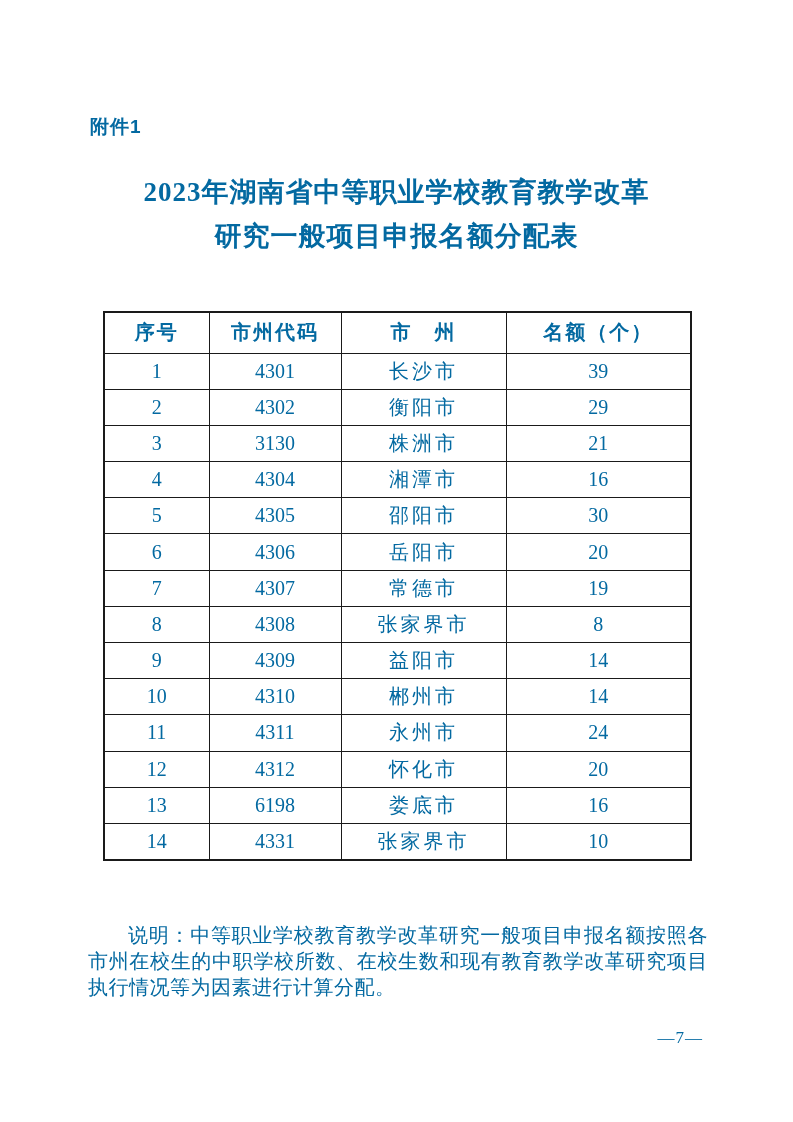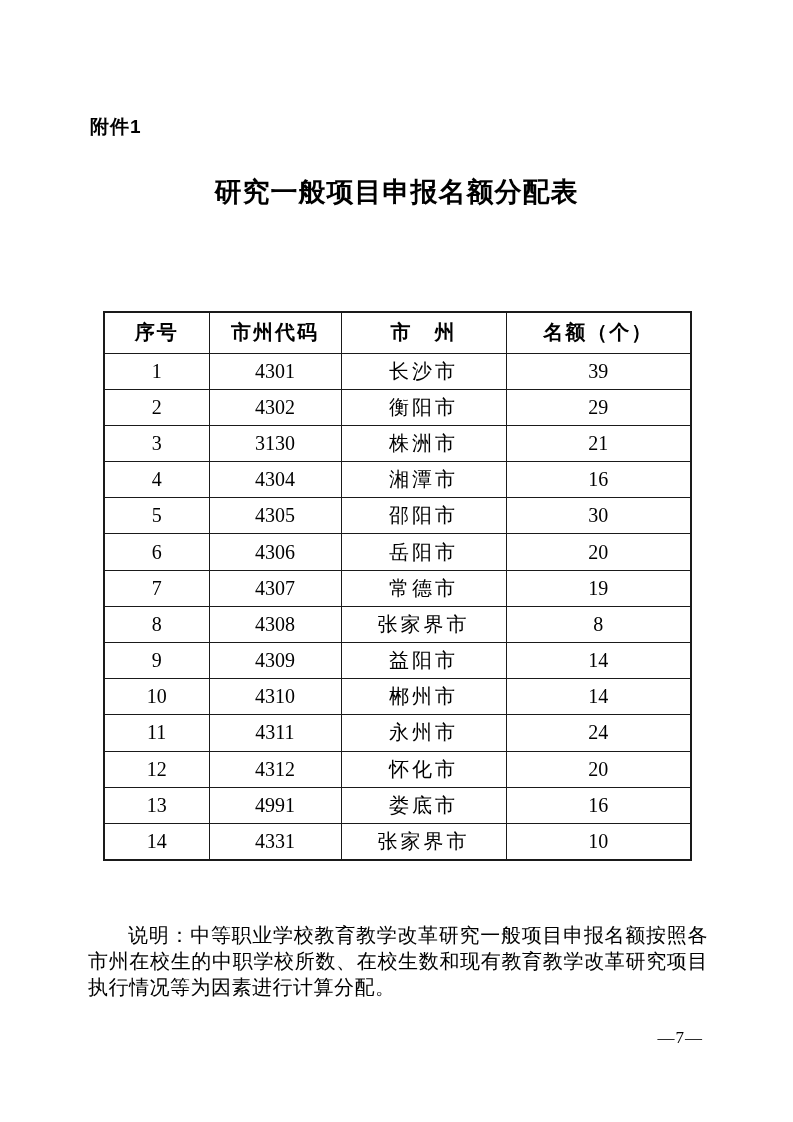--- a/index.html
+++ b/index.html
@@ -3,21 +3,21 @@
 <meta charset="utf-8">
 <style>
   * { margin: 0; padding: 0; box-sizing: border-box; }
   html, body { background: #888; }
   .page {
     position: relative;
     width: 793px;
     height: 1122px;
     margin: 0 auto;
     background: #ffffff;
-    color: #000000;
+    color: #0369a1;
     font-family: "Liberation Serif", serif;
     overflow: hidden;
   }
   .attachment-label {
     position: absolute;
     left: 90px;
     top: 114px;
     font-family: "Liberation Sans", sans-serif;
     font-weight: bold;
     font-size: 19px;
@@ -79,20 +79,21 @@
   }
 </style>
 </head>
 <body>
 
 <div class="page">
 
   <div class="attachment-label">附件1</div>
 
   <div class="doc-title">
+    <div>2023年湖南省中等职业学校教育教学改革</div>
     <div>研究一般项目申报名额分配表</div>
   </div>
 
   <table class="quota-table">
     <colgroup>
       <col style="width:105px">
       <col style="width:132px">
       <col style="width:165px">
       <col style="width:185px">
     </colgroup>
@@ -173,21 +174,21 @@
           <td class="cell-quota">24</td>
         </tr>
         <tr>
           <td class="cell-no">12</td>
           <td class="cell-code">4312</td>
           <td class="cell-city">怀化市</td>
           <td class="cell-quota">20</td>
         </tr>
         <tr>
           <td class="cell-no">13</td>
-          <td class="cell-code">4991</td>
+          <td class="cell-code">6198</td>
           <td class="cell-city">娄底市</td>
           <td class="cell-quota">16</td>
         </tr>
         <tr>
           <td class="cell-no">14</td>
           <td class="cell-code">4331</td>
           <td class="cell-city">张家界市</td>
           <td class="cell-quota">10</td>
         </tr>
       </tbody>

